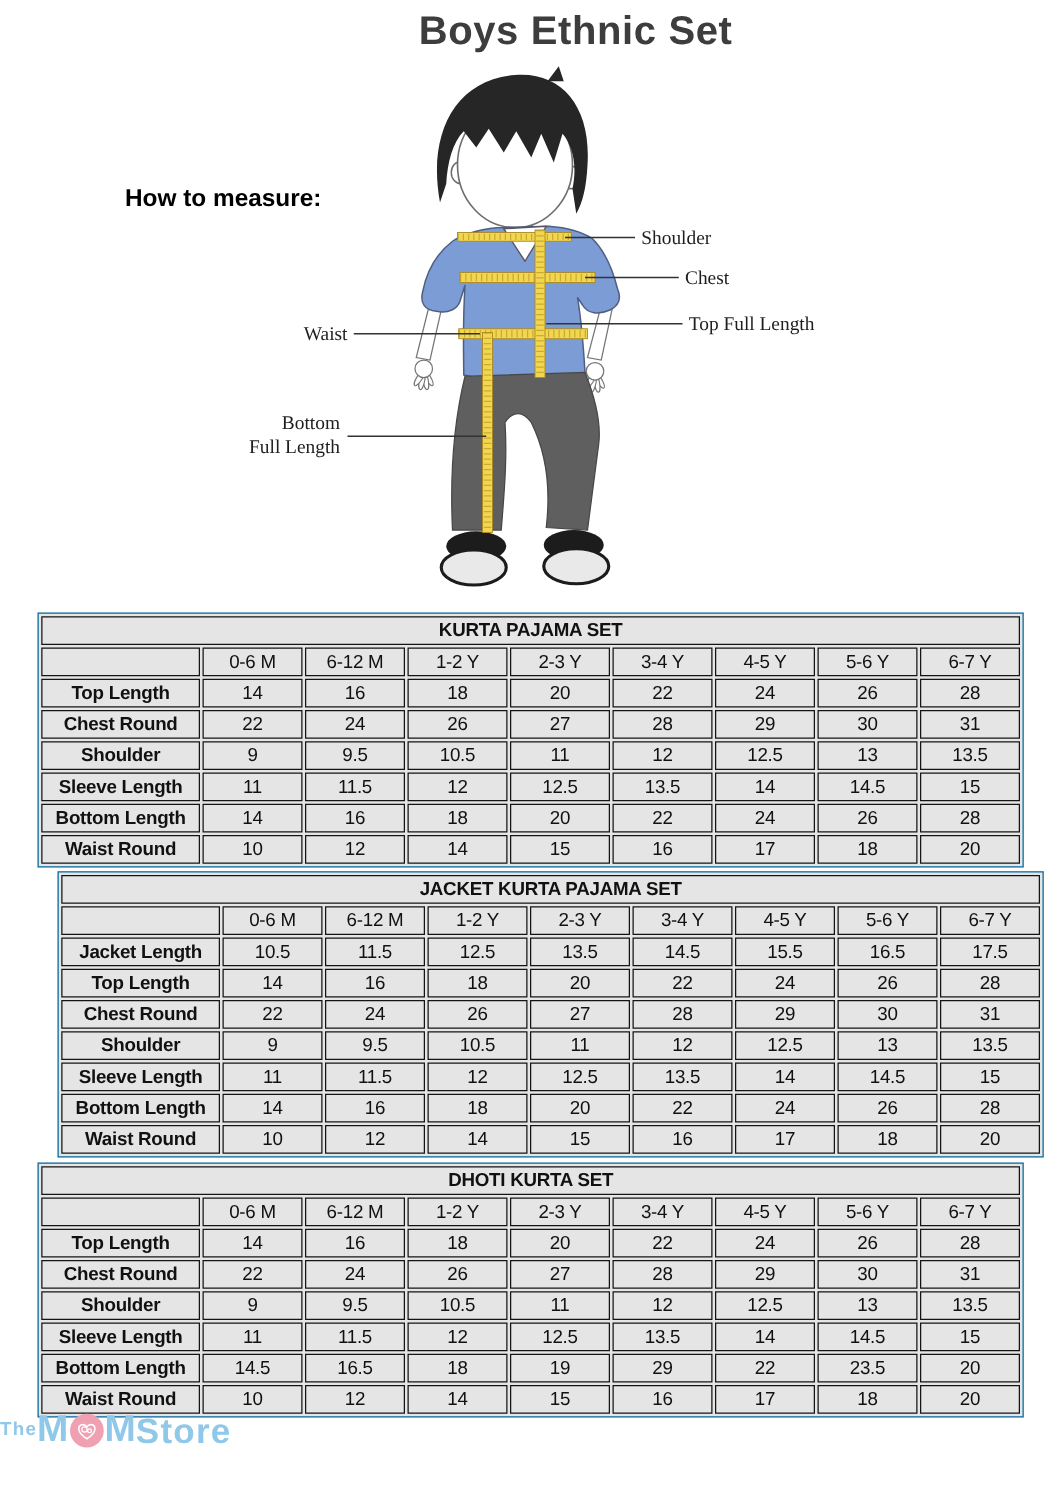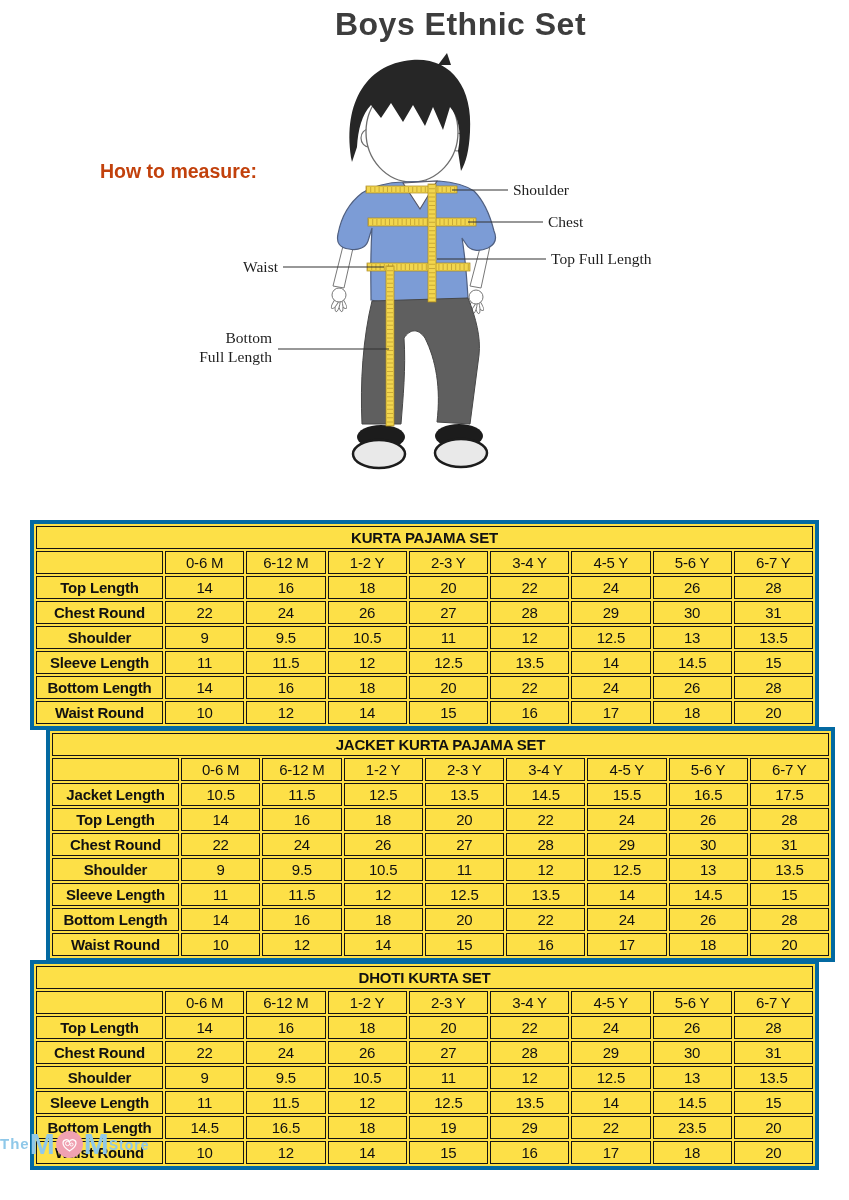--- a/index.html
+++ b/index.html
@@ -5,55 +5,55 @@
   html,body{margin:0;padding:0;background:#fff;}
   .page{
     position:relative;width:849px;height:1200px;margin:0 auto;background:#fff;
     font-family:"Liberation Sans",sans-serif;overflow:hidden;
   }
   .page-title{
     position:absolute;top:6px;left:0;width:100%;text-align:center;
     font-size:32px;font-weight:700;color:#3d3d3d;letter-spacing:.5px;margin:0;padding-left:36px;
   }
   .how-to-measure{
-    position:absolute;left:100px;top:160px;font-size:19.5px;font-weight:700;color:#c2410c;
+    position:absolute;left:100px;top:148px;font-size:19.5px;font-weight:700;color:#000000;
   }
   .figure-svg{position:absolute;left:0;top:50px;width:849px;height:440px;}
   .units-note{
     position:absolute;top:461px;right:28px;font-size:19px;font-weight:700;color:#3d3d3d;
   }
   .tables-wrap{position:absolute;left:30px;top:490px;width:789px;}
   .table-host{position:absolute;left:0;width:789px;}
   .table-host.t0{top:0;}
   .table-host.t1{top:207px;padding-left:16px;}
   .table-host.t2{top:440px;}
   table.size-table{
     width:100%;table-layout:fixed;border-collapse:separate;border-spacing:2px;
-    border:4px solid #0369a1;background:#fde047;color:#111;margin-top:30px;
+    border:1px solid #0369a1;background:#e5e5e5;color:#111;
   }
   table.size-table td{
     border:1px solid #141414;text-align:center;font-size:15px;
     padding:0;height:21px;line-height:21px;letter-spacing:-.2px;
     overflow:hidden;white-space:nowrap;
   }
   td.tbl-title{font-weight:700;font-size:15px;}
   td.col-h{font-weight:400;}
   td.row-h{font-weight:700;}
   .logo{
     position:absolute;left:0;top:1128px;width:100%;
     display:flex;align-items:center;line-height:1;
   }
   .logo-the{font-size:15px;font-weight:700;letter-spacing:1px;color:var(--logo-blue);}
   .logo-mom{display:flex;align-items:center;justify-content:center;margin-top:1px;}
   .logo-mom .m{font-size:30px;font-weight:800;color:var(--logo-blue);}
   .logo-o{
     width:27px;height:27px;border-radius:50%;background:var(--logo-pink);
     margin:0 1px;display:flex;align-items:center;justify-content:center;
   }
-  .logo-store{font-size:14px;font-weight:700;letter-spacing:1px;color:var(--logo-blue);margin-top:2px;}
+  .logo-store{font-size:28px;font-weight:700;letter-spacing:1px;color:var(--logo-blue);margin-top:2px;}
   .svg-label{font-family:"Liberation Serif",serif;font-size:15.5px;fill:#1e1e1e;}
 </style>
 </head>
 <body>
 
 <div class="page">
 
   <h1 class="page-title">Boys Ethnic Set</h1>
 
   <div class="how-to-measure">How to measure:</div>

